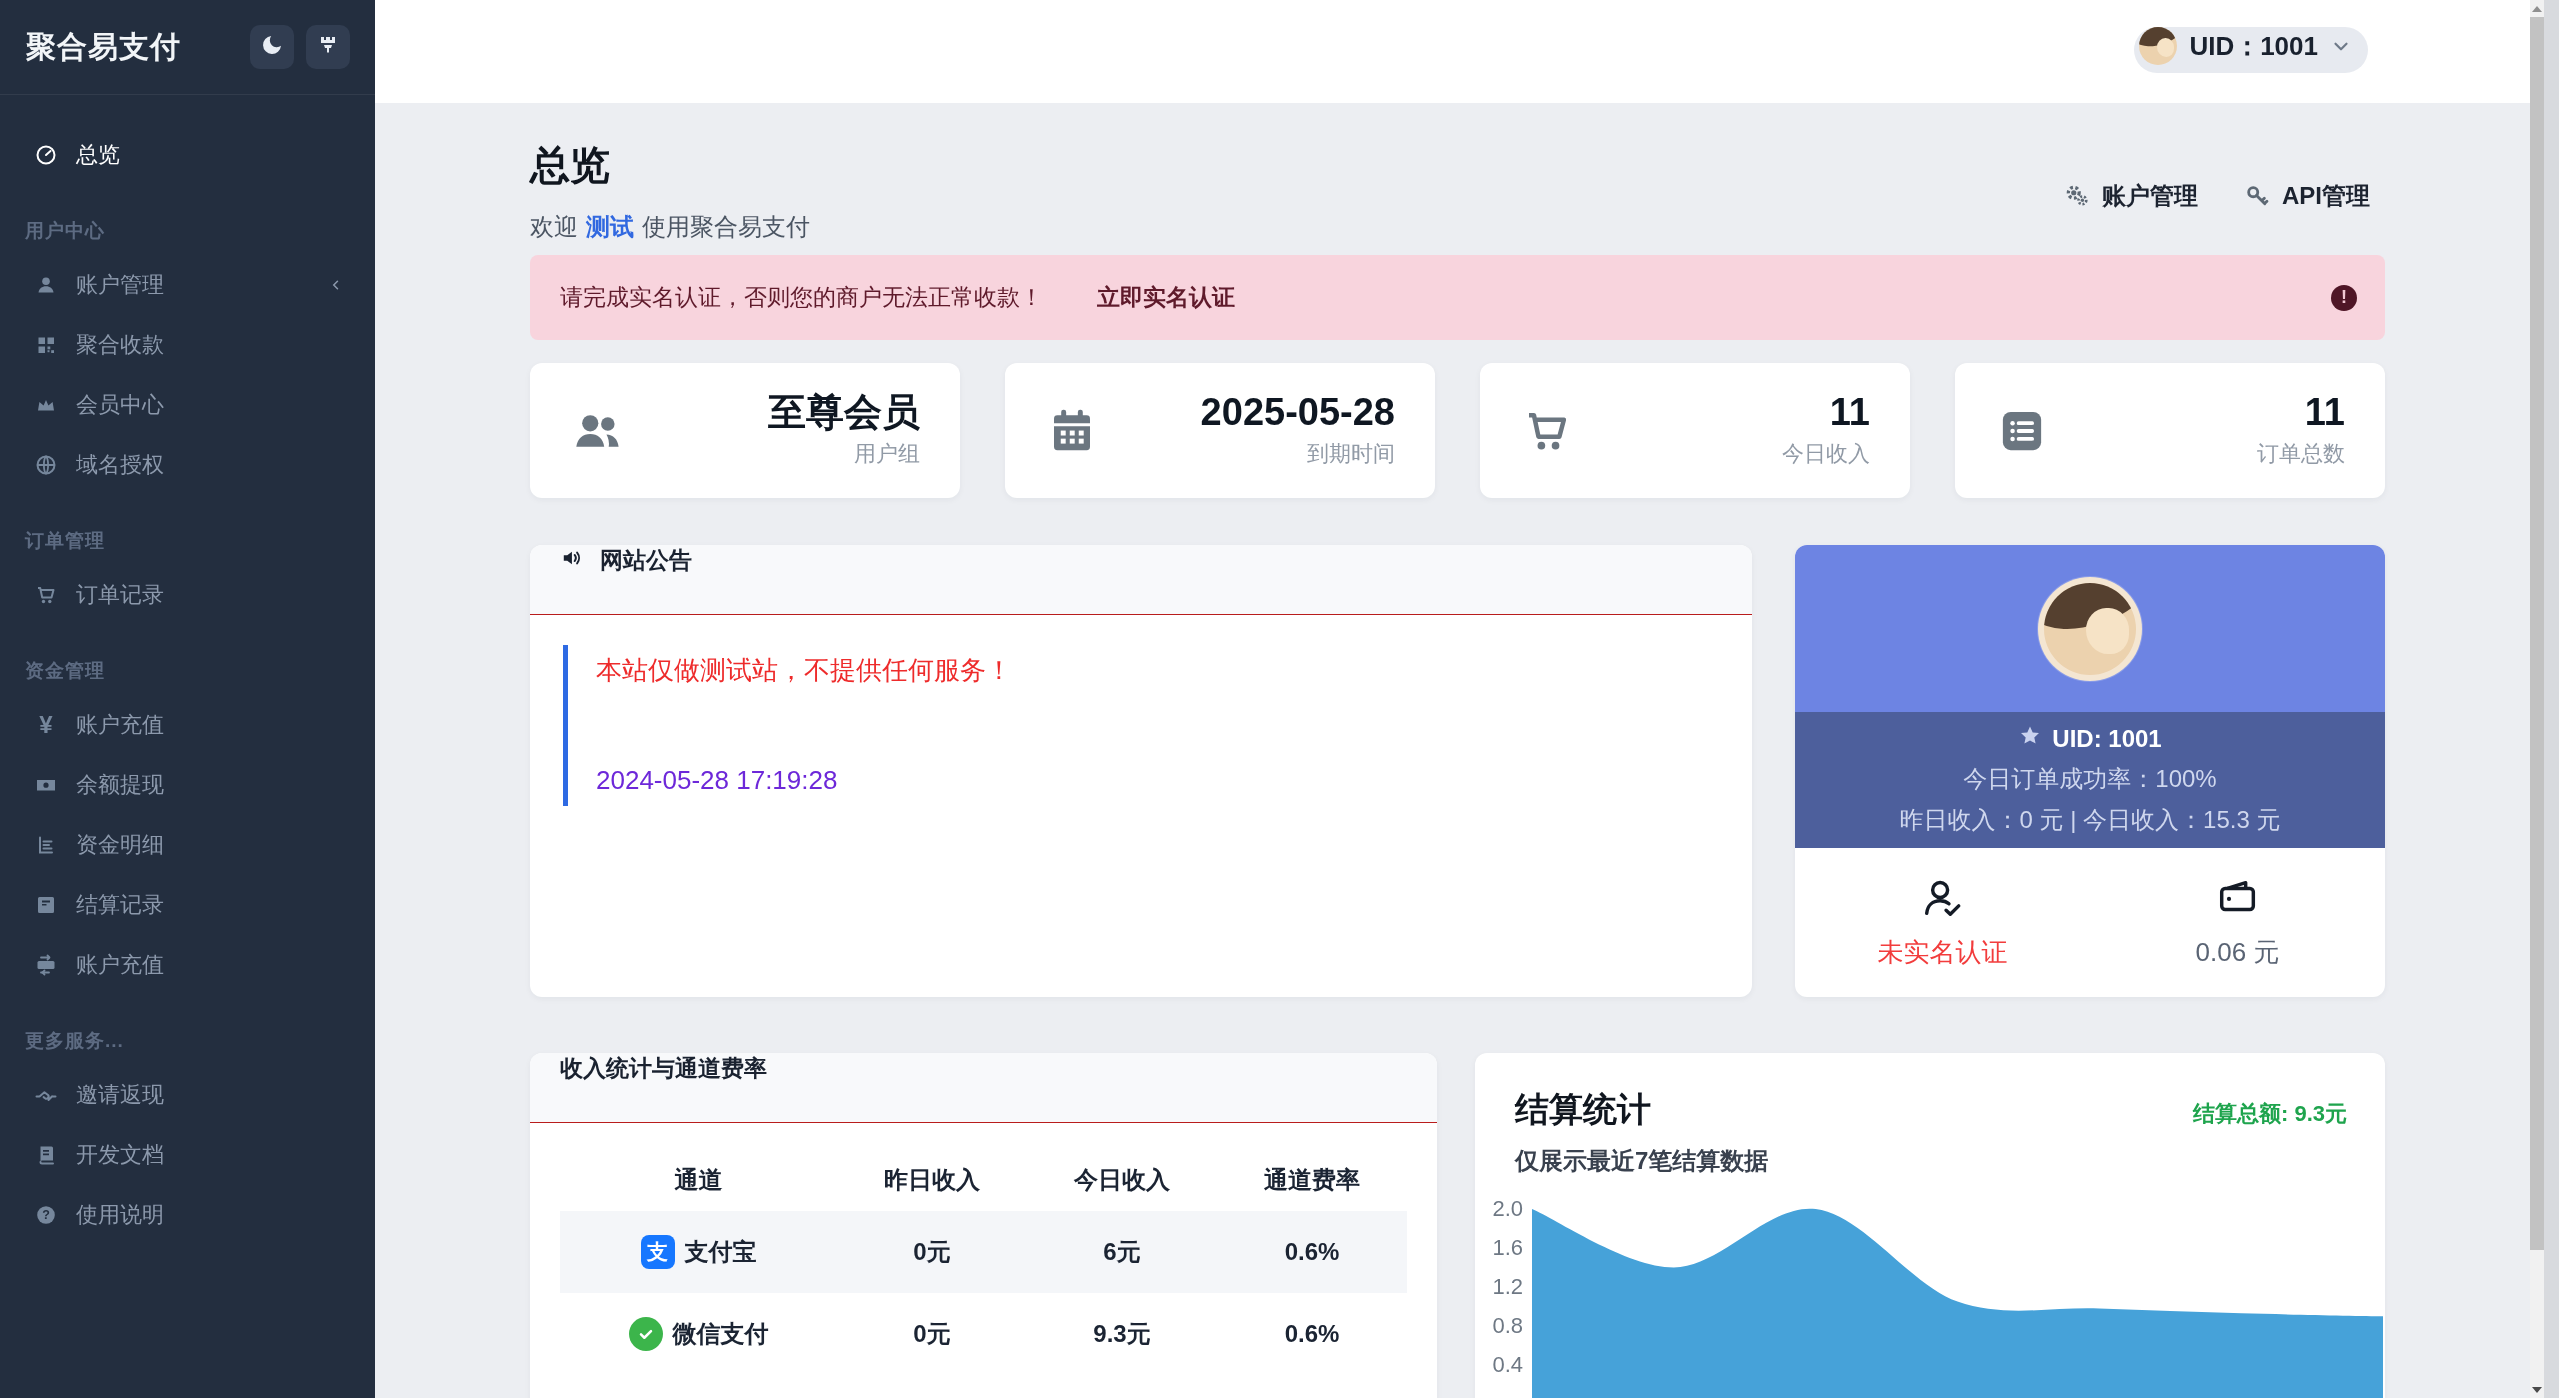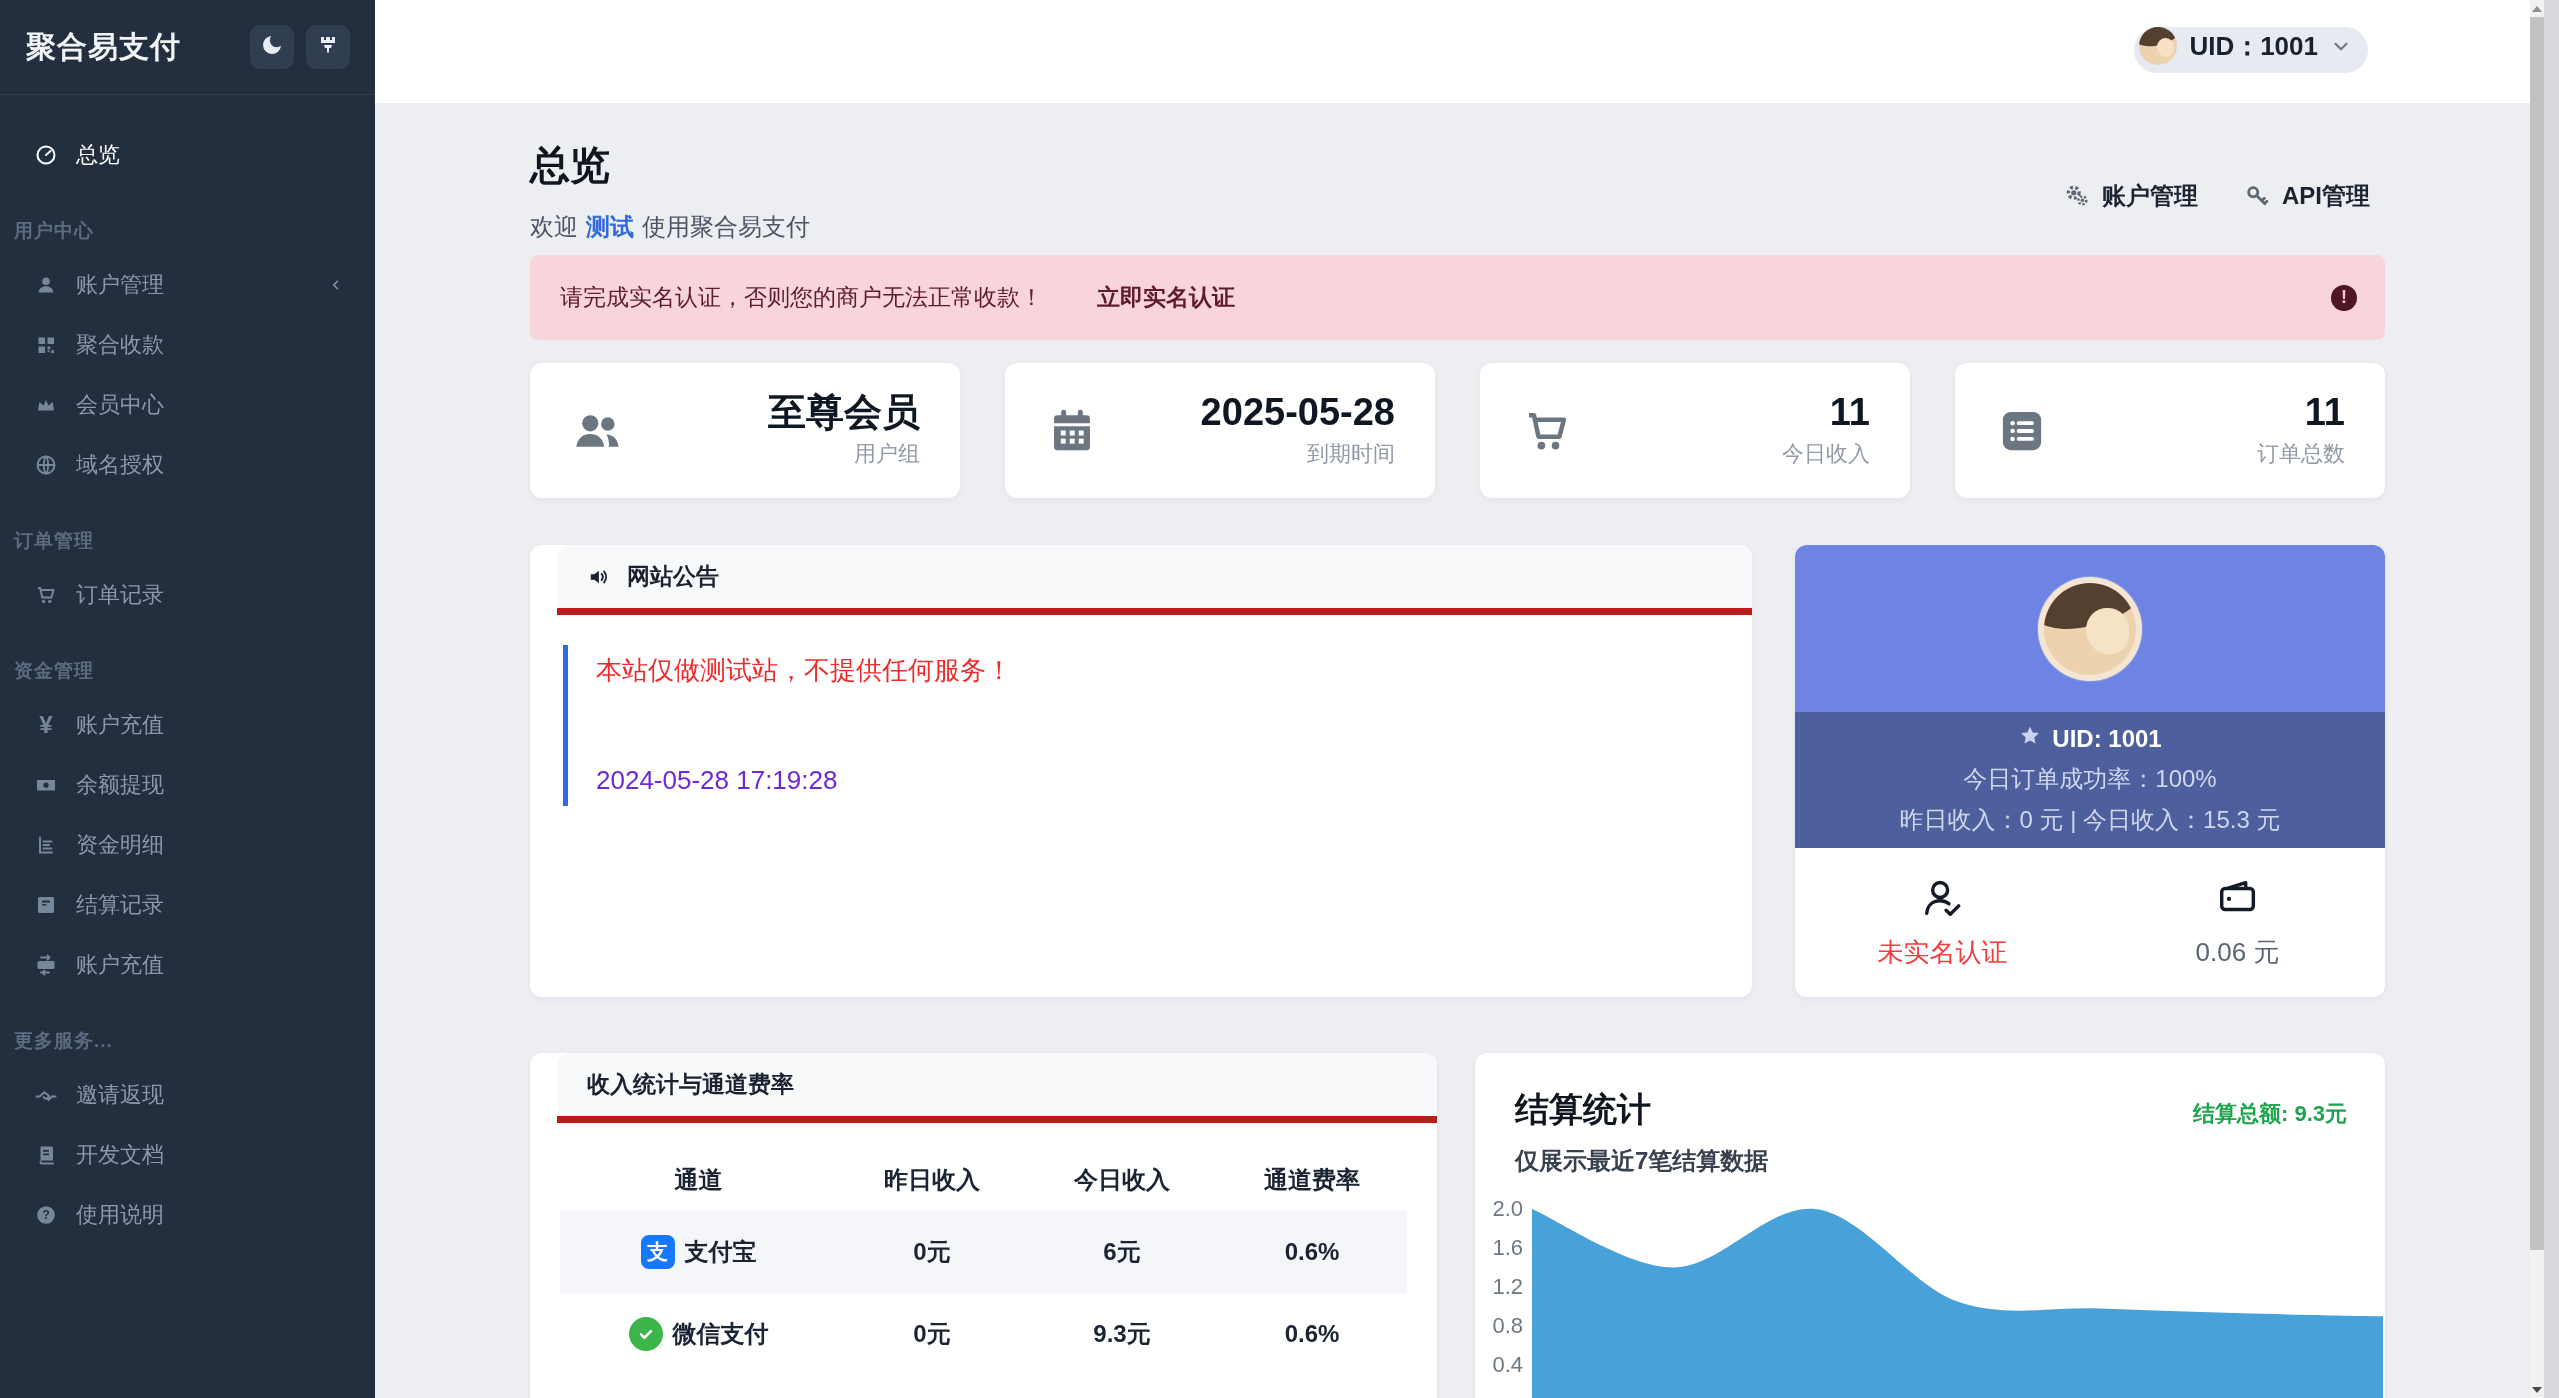--- a/index.html
+++ b/index.html
@@ -7,21 +7,21 @@
   .page { position:relative; width:2544px; height:1398px; overflow:hidden; background:#eceef2; }
 
   
   .sidebar { position:absolute; left:0; top:0; width:375px; height:1398px; background:#232e3f; z-index:5; }
   .side-logo-row { height:95px; display:flex; align-items:center; padding:0 25px 0 26px; border-bottom:1px solid rgba(255,255,255,.07); }
   .side-logo { font-size:30px; font-weight:bold; color:#f2f5f8; letter-spacing:1px; }
   .logo-btns { margin-left:auto; display:flex; gap:12px; }
   .icon-btn { width:44px; height:44px; border-radius:10px; background:#313d51; color:#e8edf4; display:flex; align-items:center; justify-content:center; cursor:pointer; }
   .icon-btn svg { width:24px; height:24px; }
   .side-menu { padding-top:30px; }
-  .side-section-label { margin-top:22px; height:48px; display:flex; align-items:center; padding:0 14px; font-size:19px; font-weight:bold; color:#5d6b82; letter-spacing:1px; }
+  .side-section-label { margin-top:22px; height:48px; display:flex; align-items:center; padding:0 25px; font-size:19px; font-weight:bold; color:#5d6b82; letter-spacing:1px; }
   .side-item { height:60px; display:flex; align-items:center; padding:0 30px 0 33px; color:#8c99ac; cursor:pointer; font-size:22px; }
   .side-item.active { color:#ffffff; }
   .side-item.active .si-icon { color:#ffffff; }
   .si-icon { width:26px; display:flex; justify-content:center; color:#76879c; margin-right:17px; flex:none; }
   .si-icon svg { width:24px; height:24px; }
   .si-icon.txt { font-size:24px; font-weight:bold; }
   .si-label { white-space:nowrap; }
   .si-caret { margin-left:auto; color:#8c99ac; display:flex; }
   .si-caret svg { width:18px; height:18px; }
 
@@ -56,21 +56,21 @@
   .stats { position:absolute; left:530px; top:363px; width:1855px; display:flex; gap:45px; }
   .stat-card { flex:1; height:135px; background:#fff; border-radius:12px; box-shadow:0 2px 6px rgba(25,35,60,.05); display:flex; align-items:center; padding:0 40px; }
   .stat-ic { color:#6b7680; display:flex; }
   .stat-ic svg { width:54px; height:54px; }
   .stat-right { margin-left:auto; text-align:right; }
   .stat-value { font-size:38px; font-weight:800; color:#0f1722; line-height:1.1; }
   .stat-label { margin-top:6px; font-size:22px; color:#919aa6; }
 
   
   .card { position:absolute; background:#fff; border-radius:12px; box-shadow:0 2px 6px rgba(25,35,60,.05); }
-  .card-head { height:70px; background:#f8f9fb; border-bottom:7px solid #b91c1c; border-radius:12px 12px 0 0; display:flex; align-items:center; padding:0 30px; gap:14px; font-size:23px; font-weight:bold; color:#1a2230;margin-left:27px; }
+  .card-head { height:70px; background:#f8f9fb; border-bottom:1px solid #b91c1c; border-radius:12px 12px 0 0; display:flex; padding:0 30px; gap:14px; font-size:23px; font-weight:bold; color:#1a2230; }
   .card-head .ci { display:flex; color:#1a2230; }
   .card-head svg { width:26px; height:26px; }
 
   
   .ann-card { left:530px; top:545px; width:1222px; height:452px; }
   .ann-body { padding:30px 33px; }
   .ann-quote { border-left:5px solid #2e6ae3; padding:8px 0 10px 28px; }
   .ann-text { font-size:26px; color:#ee2b2b; }
   .ann-time { margin-top:77px; font-size:26px; color:#6d28d9; }
 

